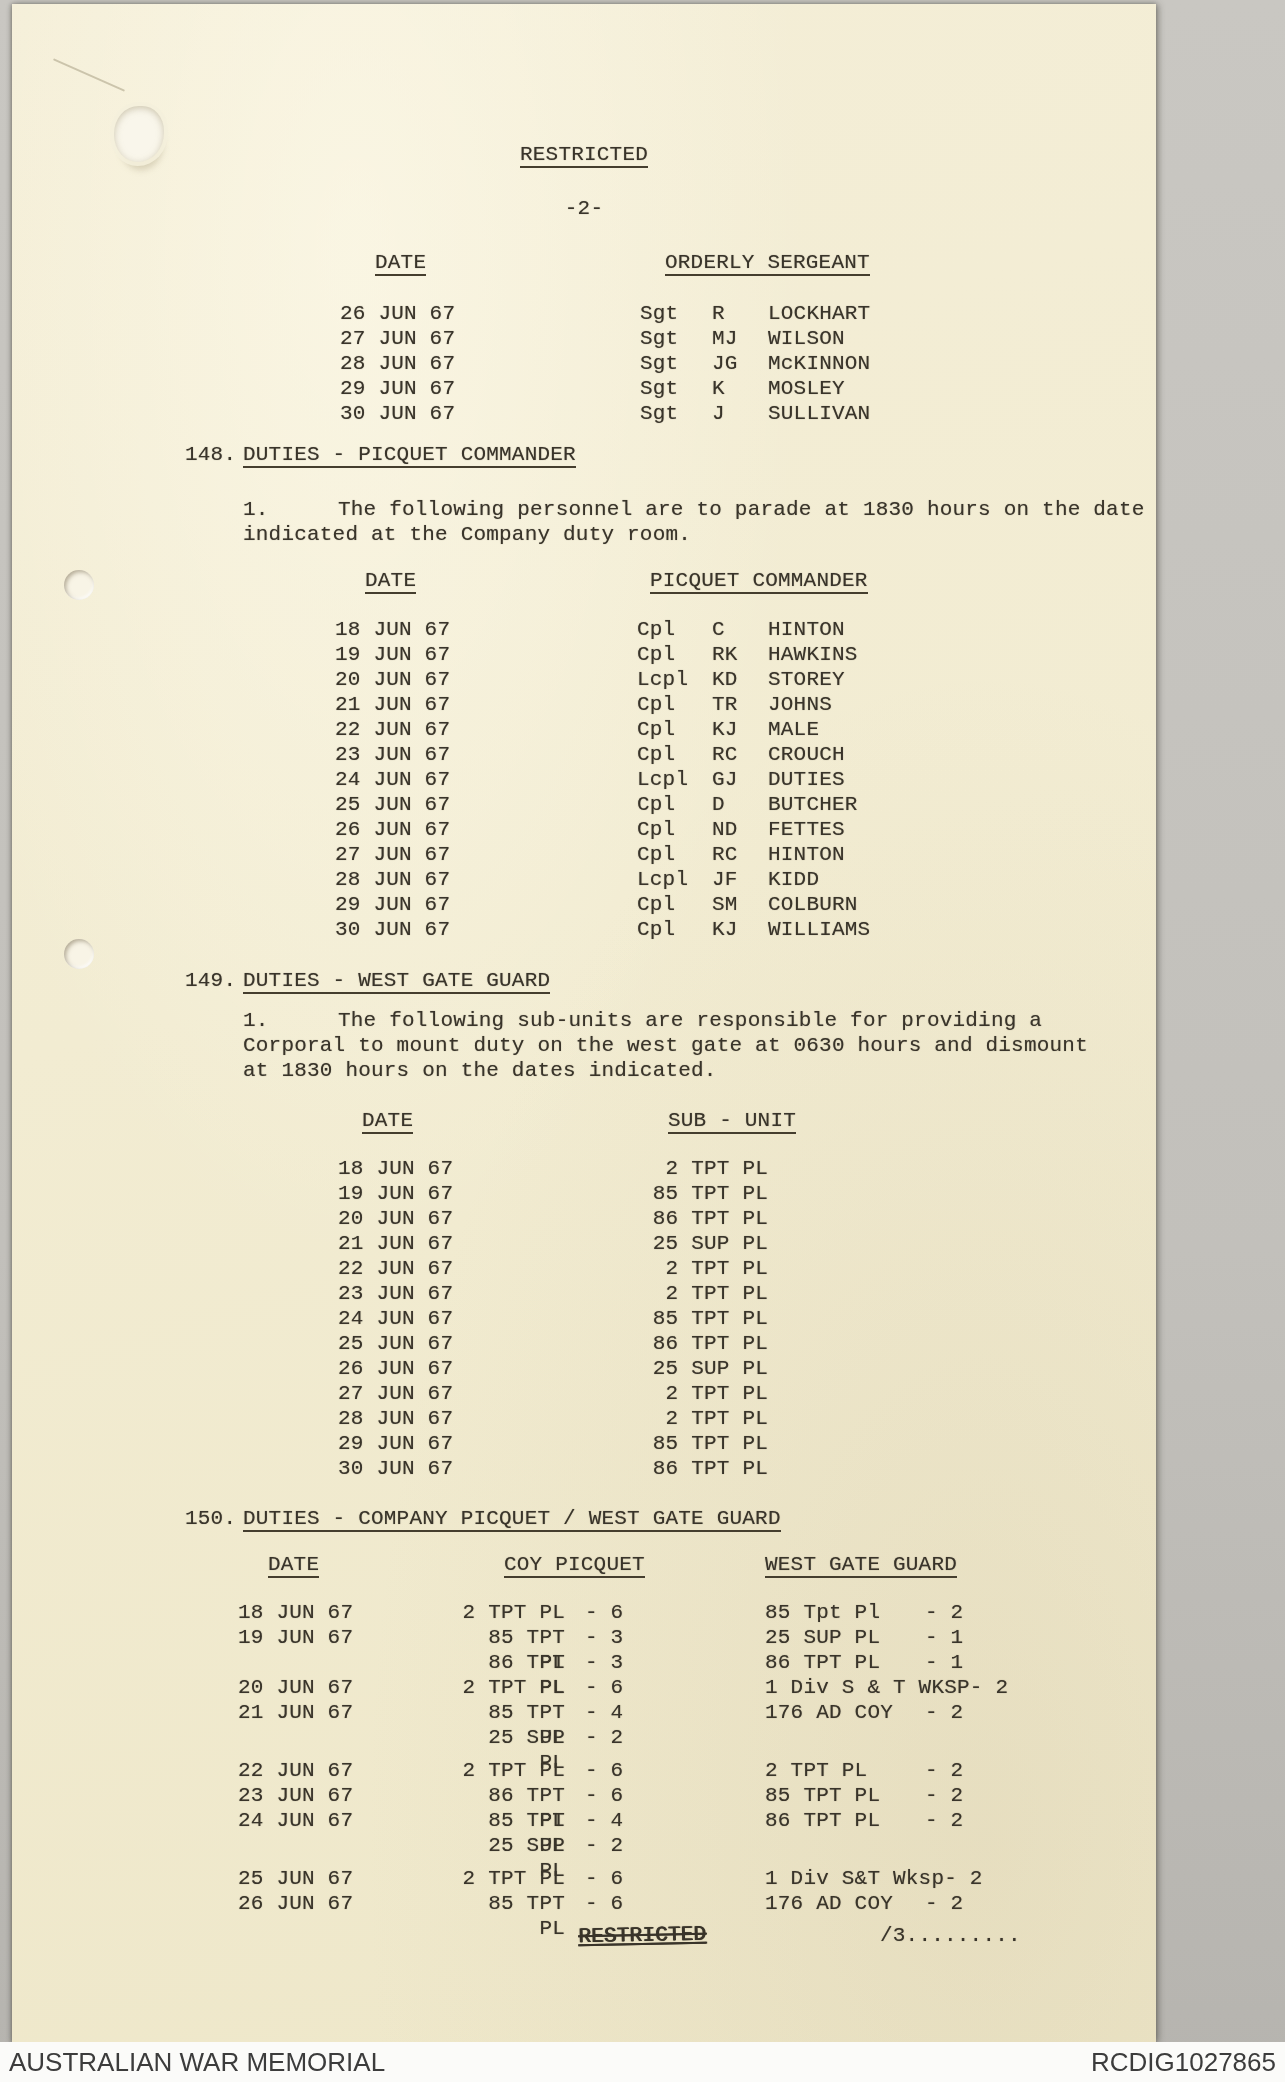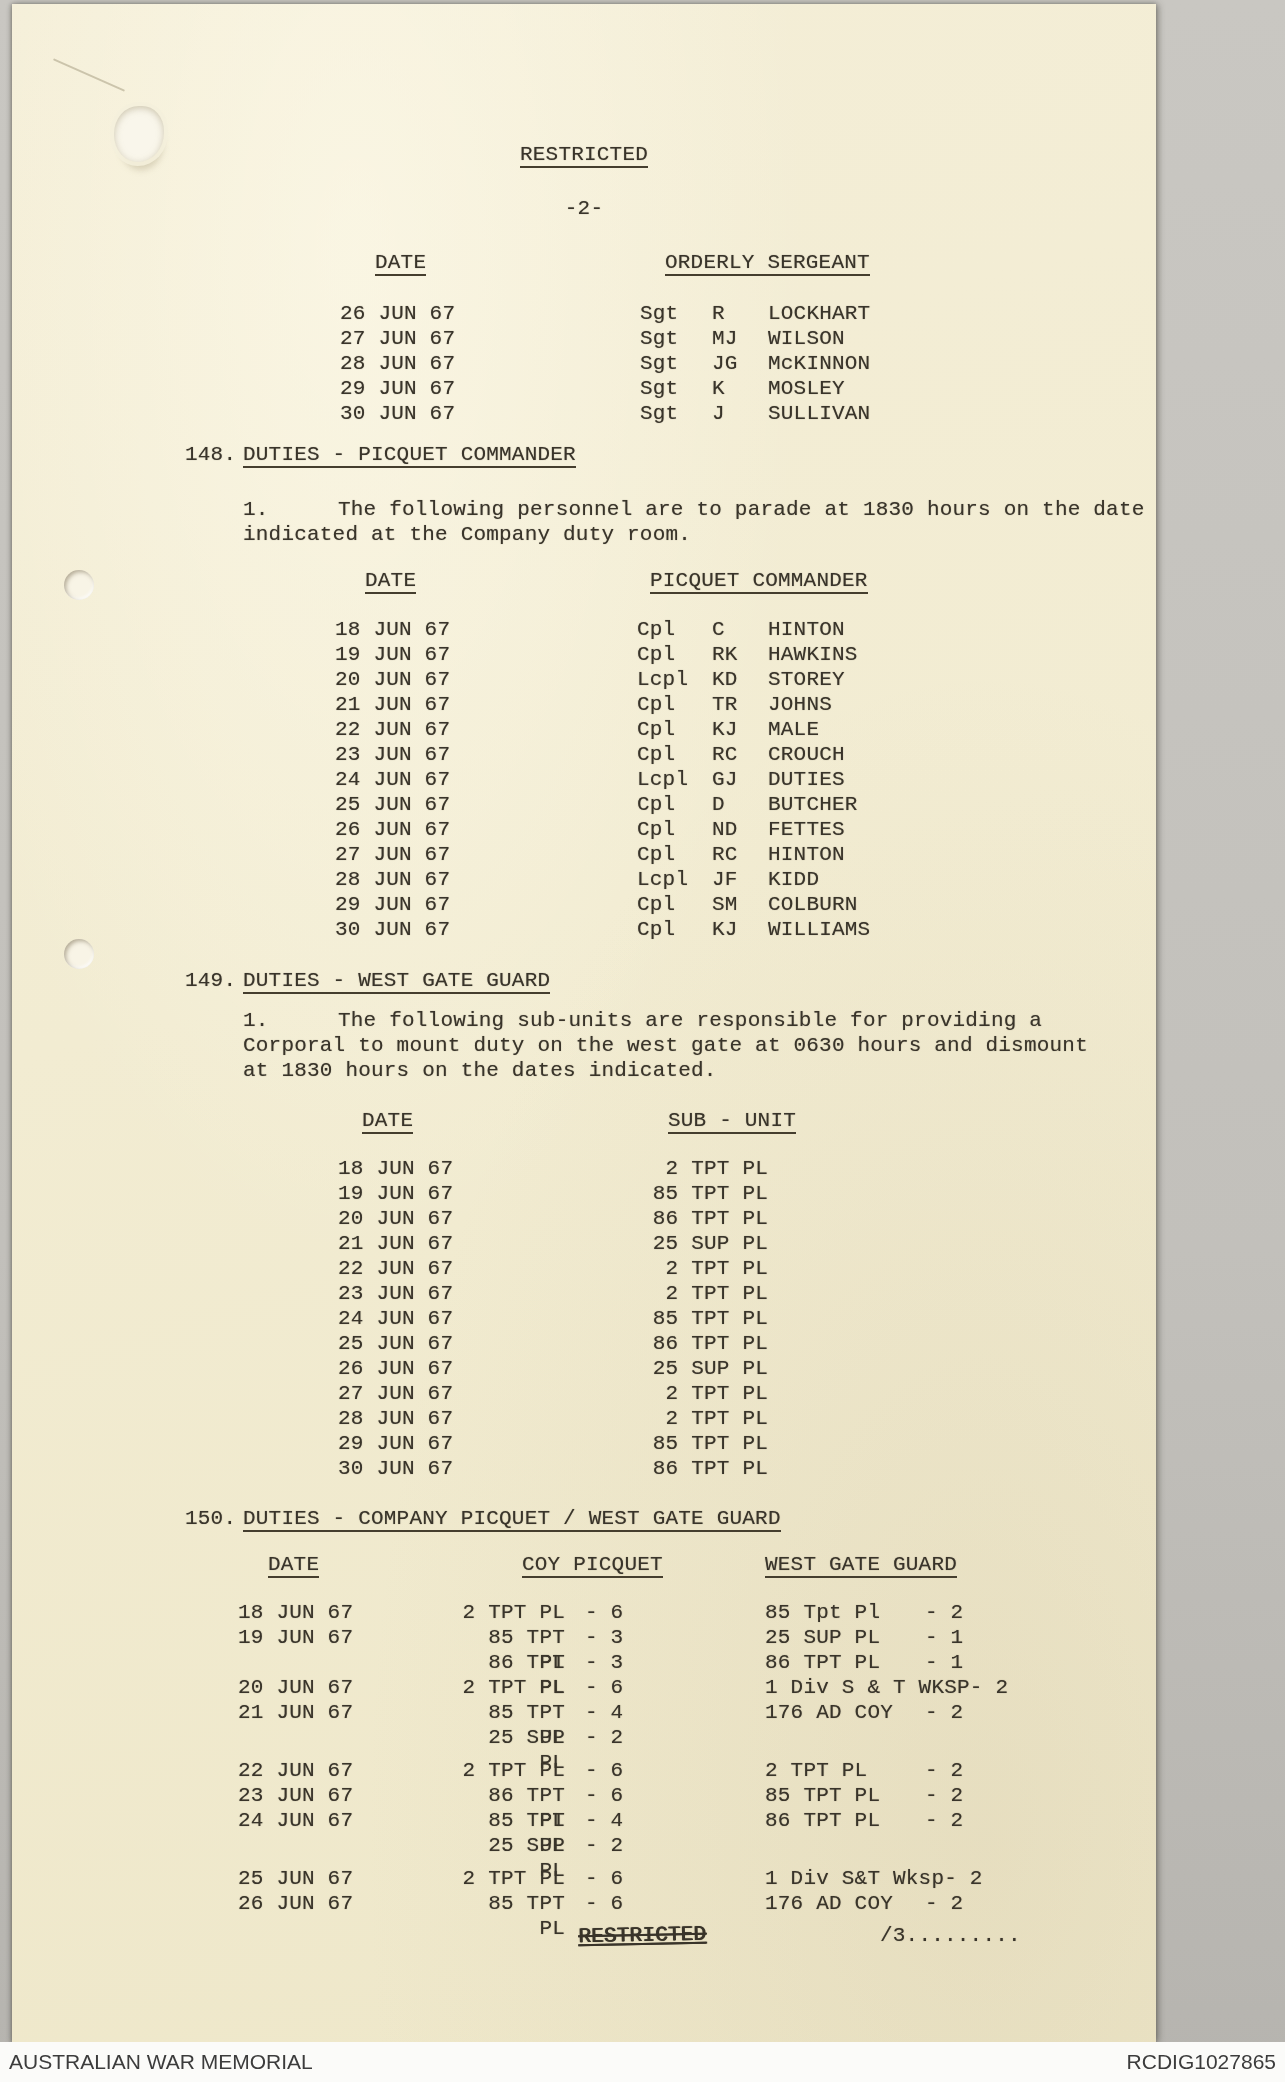--- a/index.html
+++ b/index.html
@@ -41,21 +41,21 @@
 
   .thead{position:relative;height:25px;}
   .thead span{position:absolute;top:0;}
   .t1-head{margin-top:31px;}
   .t1-head .h1{left:363px;} .t1-head .h2{left:653px;}
   .t2-head{margin-top:23px;}
   .t2-head .h1{left:353px;} .t2-head .h2{left:638px;}
   .t3-head{margin-top:27px;}
   .t3-head .h1{left:350px;} .t3-head .h2{left:656px;}
   .t4-head{margin-top:23px;}
-  .t4-head .h1{left:256px;} .t4-head .h2{left:510px;} .t4-head .h3{left:753px;}
+  .t4-head .h1{left:256px;} .t4-head .h2{left:492px;} .t4-head .h3{left:753px;}
 
   .row{display:grid;height:25px;line-height:25px;}
   .t1-rows{margin-top:24px;}
   .t1-row{margin-left:328px;grid-template-columns:300px 72px 56px 1fr;}
   .t2-rows{margin-top:22px;}
   .t2-row{margin-left:323px;grid-template-columns:302px 75px 56px 1fr;}
   .t3-rows{margin-top:21px;}
   .t3-row{margin-left:326px;grid-template-columns:174px 256px;}
   .t3-row .unit{text-align:right;}
   .t4-g1{margin-top:21px;} .t4-g2{margin-top:8px;} .t4-g3{margin-top:8px;}
@@ -76,21 +76,21 @@
   .bottom-line{position:relative;margin-top:7px;height:25px;line-height:25px;}
   .b-rest{position:absolute;left:566px;text-decoration:underline line-through;
     transform:rotate(-1.2deg);text-shadow:1px 0 0 currentColor,0 0 1px rgba(57,52,42,.5);}
   .b-cont{position:absolute;left:868px;}
 
   
   .footer{
     position:absolute;left:0;right:0;bottom:0;height:40px;background:#fbfbf9;
     display:flex;align-items:center;justify-content:space-between;
     padding:0 9px;box-sizing:border-box;
-    font-family:"Liberation Sans",sans-serif;font-size:21px;color:#3c3c3c;margin-top:32px;
+    font-family:"Liberation Sans",sans-serif;font-size:26px;color:#3c3c3c;margin-top:32px;
   }
 </style>
 </head>
 <body>
 
 <div class="paper">
   <div class="crease"></div>
   <div class="stain"></div>
   <div class="hole hole-top"></div>
   <div class="hole hole-bottom"></div>

